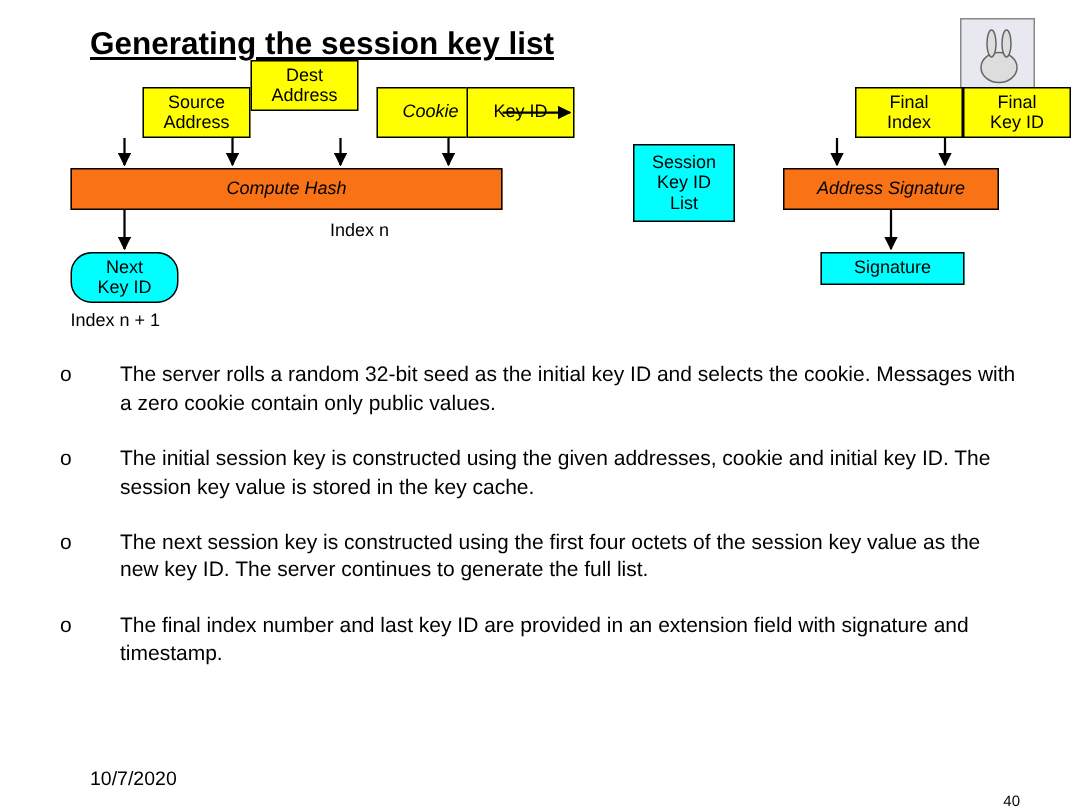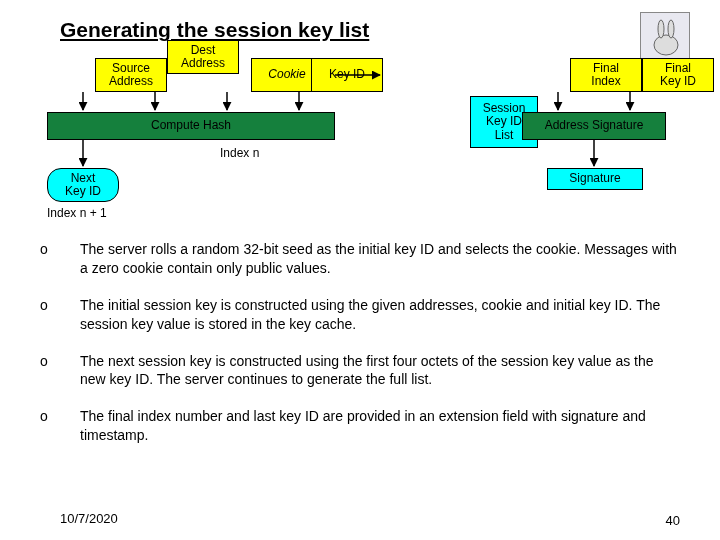--- a/index.html
+++ b/index.html
@@ -35,21 +35,21 @@
     position: absolute;
     border: 1px solid #000;
     display: flex;
     align-items: center;
     justify-content: center;
     text-align: center;
     font-size: 12px;
     line-height: 1.1;
   }
   .yellow { background: #ffff00; margin-left: 48px; }
-  .green  { background: #15803d; }
+  .green  { background: #f97316; font-style: italic; }
   .cyan   { background: #00ffff; }
   .label {
     position: absolute;
     font-size: 12px;
     text-align: right;
   }
   svg.arrows {
     position: absolute;
     top: 0; left: 0;
     width: 720px; height: 300px;
@@ -72,23 +72,23 @@
     flex: 0 0 40px;
   }
   .footer-date {
     position: absolute;
     bottom: 14px;
     left: 60px;
     font-size: 13px;
   }
   .footer-page {
     position: absolute;
-    bottom: 12px;
+    bottom: 0;
     right: 40px;
-    font-size: 13px;
+    font-size: 10px;
   }
 </style>
 </head>
 <body>
 
 <div class="title">Generating the session key list</div>
 
 <div class="logo">
   <svg viewBox="0 0 50 50" width="50" height="50">
     <ellipse cx="25" cy="32" rx="12" ry="10" fill="#ddd" stroke="#666"></ellipse>
@@ -99,21 +99,21 @@
 
 <div class="box yellow" style="top:58px; left:47px;  width:72px; height:34px;">Source<br>Address</div>
 <div class="box yellow" style="top:40px; left:119px; width:72px; height:34px;">Dest<br>Address</div>
 <div class="box yellow" style="top:58px; left:203px; width:72px; height:34px;font-style:italic;">Cookie</div>
 <div class="box yellow" style="top:58px; left:263px; width:72px; height:34px;">Key ID</div>
 
 <div class="box green" style="top:112px; left:47px; width:288px; height:28px;">Compute Hash</div>
 
 <div class="box cyan" style="top:168px; left:47px; width:72px; height:34px;border-radius:14px;">Next<br>Key ID</div>
 
-<div class="box cyan" style="top:96px; left:422px; width:68px; height:52px;margin-left:48px;">Session<br>Key ID<br>List</div>
+<div class="box cyan" style="top:96px; left:422px; width:68px; height:52px;">Session<br>Key ID<br>List</div>
 
 <div class="box yellow" style="top:58px; left:522px; width:72px; height:34px;">Final<br>Index</div>
 <div class="box yellow" style="top:58px; left:594px; width:72px; height:34px;">Final<br>Key ID</div>
 
 <div class="box green" style="top:112px; left:522px; width:144px; height:28px;">Address Signature</div>
 
 <div class="box cyan" style="top:168px; left:547px; width:96px; height:22px;">Signature</div>
 
 <div class="label" style="top:146px; left:220px;">Index n</div>
 <div class="label" style="top:206px; left:47px;">Index n + 1</div>

